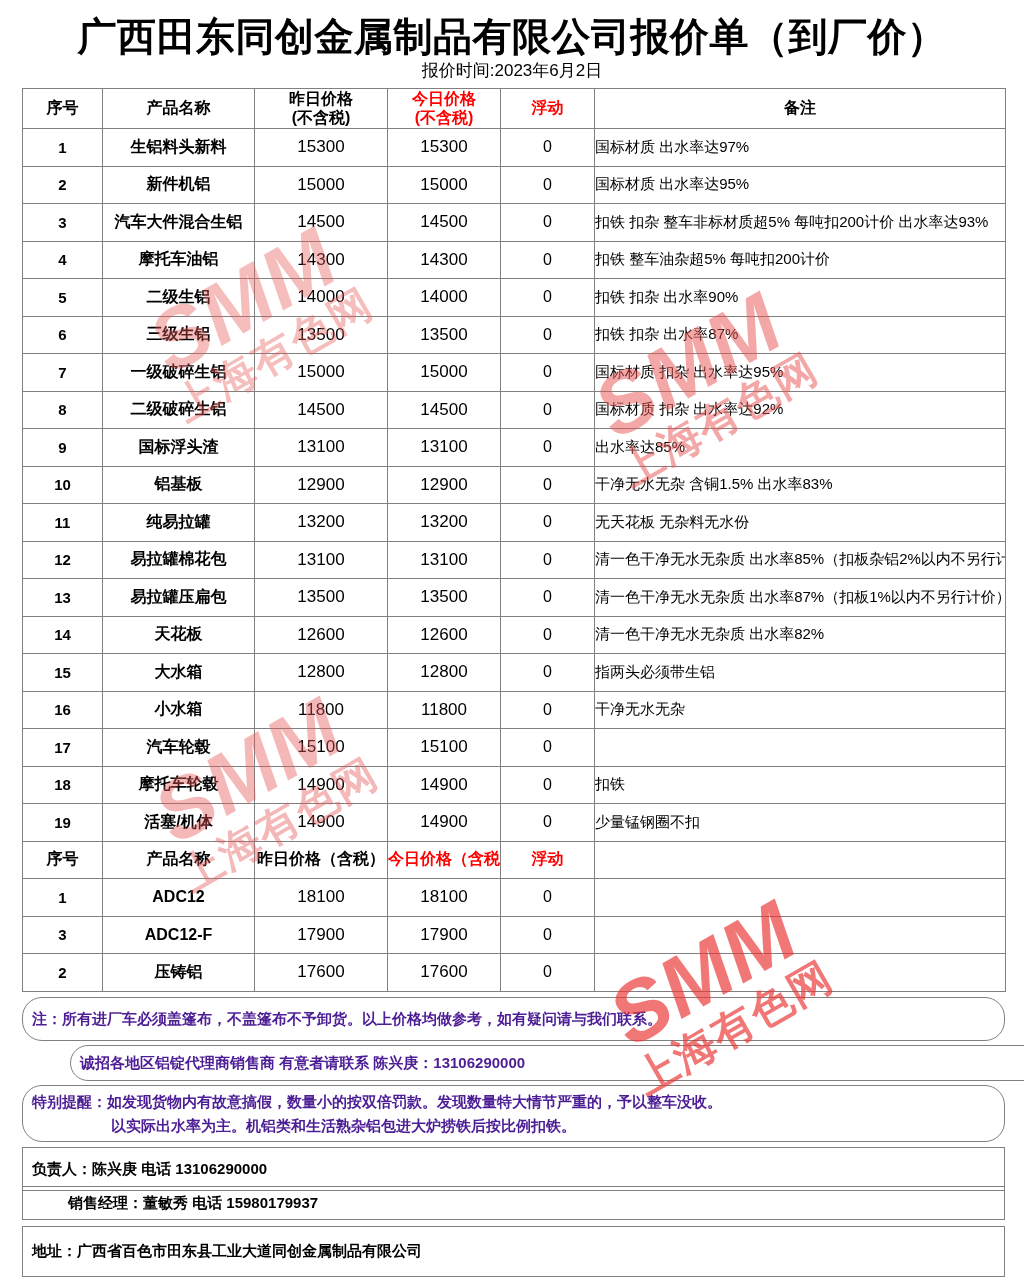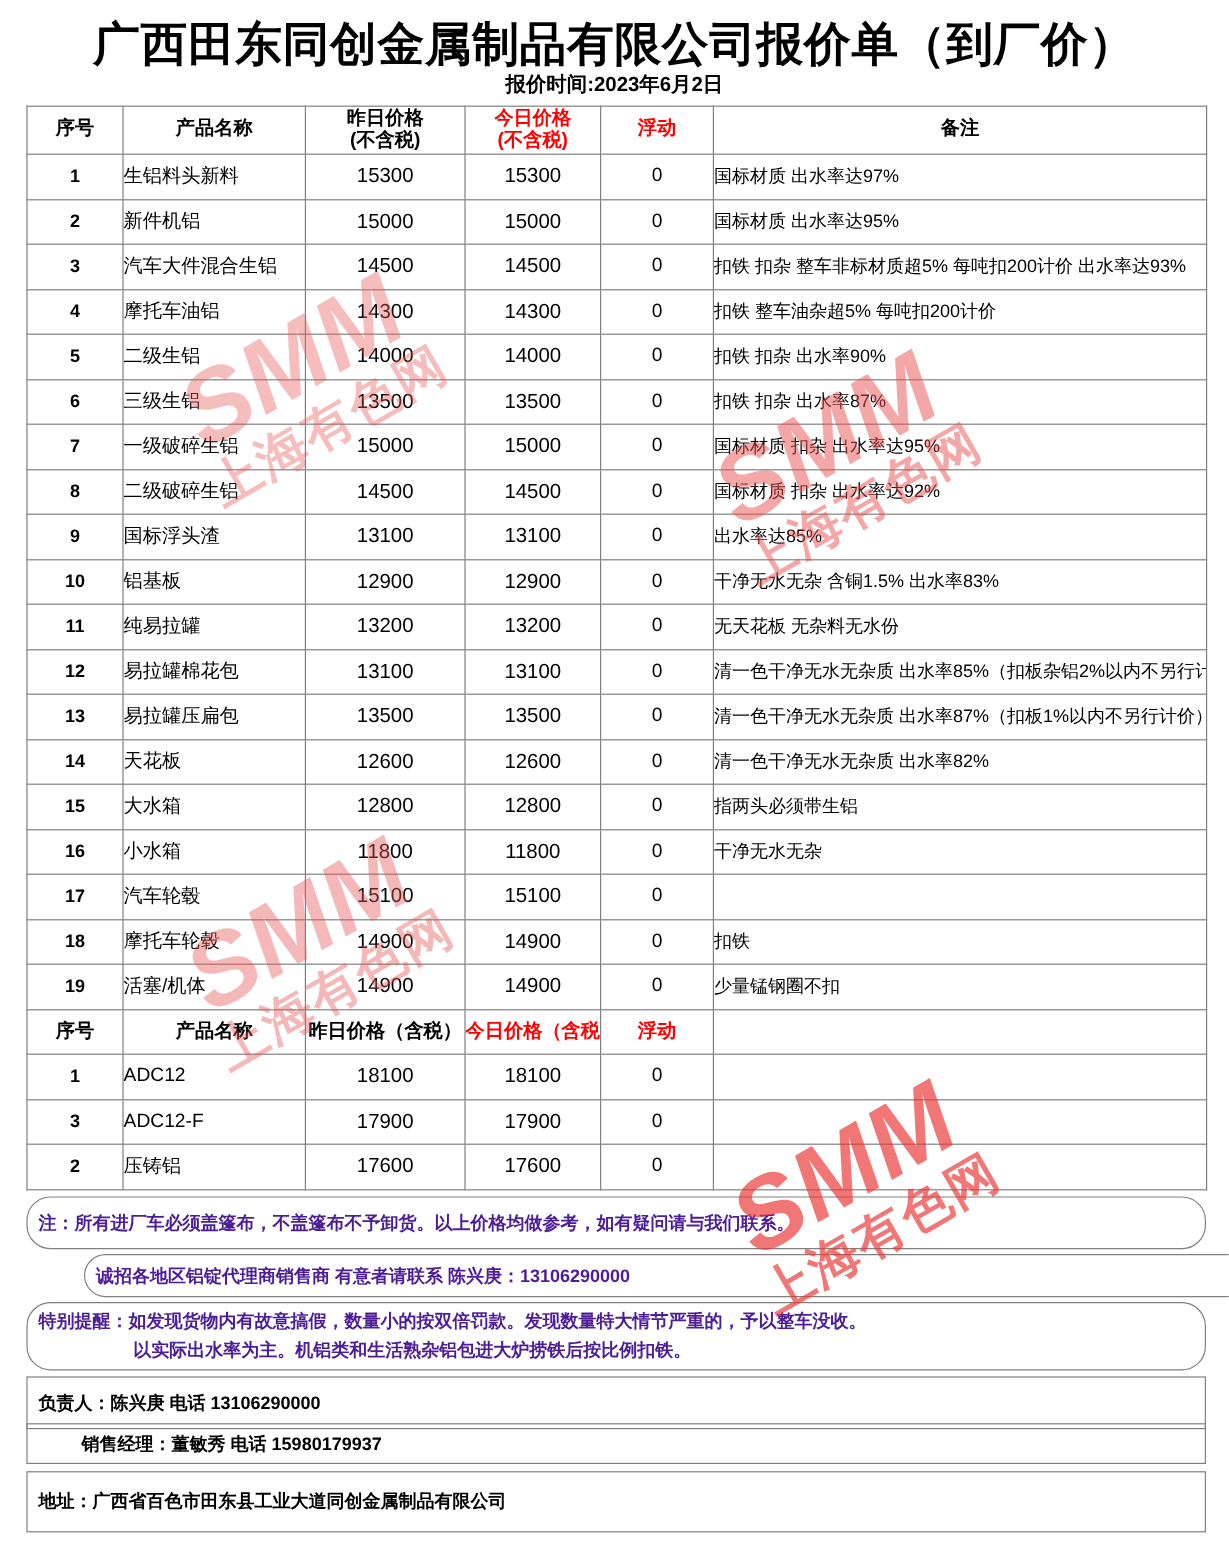--- a/index.html
+++ b/index.html
@@ -7,35 +7,35 @@
     position:relative; width:1024px; height:1286px; background:#ffffff;
     font-family:"Liberation Sans","DejaVu Sans",sans-serif; color:#000;
     overflow:hidden;
   }
   .title {
     position:absolute; top:10px; left:0; width:100%; text-align:center;
     font-size:39px; font-weight:bold; letter-spacing:0.5px;
   }
   .subtitle {
     position:absolute; top:59px; left:0; width:100%; text-align:center;
-    font-size:17px; font-weight:bold;
+    font-size:17px; font-weight:normal;
   }
   table.price-table {
     position:absolute; top:88px; left:22px; width:983px;
     border-collapse:collapse; table-layout:fixed; z-index:1;padding-left:15px;
   }
   .price-table th, .price-table td {
     border:1px solid #808080; padding:0; background:transparent;
     overflow:hidden; white-space:nowrap;
   }
   .price-table thead th { height:39px; font-size:16px; font-weight:bold; text-align:center; line-height:1.15; }
   .price-table tbody td { height:36.5px; }
   .red { color:#ff0000; }
   .c-no     { text-align:center; font-weight:bold; font-size:15px; }
-  .c-name   { font-weight:normal; font-size:16px; }
+  .c-name   { text-align:center; font-weight:bold; font-size:16px; }
   .c-price  { text-align:center; font-weight:normal; font-size:17px; }
   .c-change { text-align:center; font-weight:normal; font-size:16px; }
   .c-remark { text-align:left; padding-left:7px; font-weight:normal; font-size:15px; }
   tr.mid-header td { text-align:center; font-weight:bold; font-size:16px; }
   .note-box {
     position:absolute; left:22px; width:983px; box-sizing:border-box;
     border:1px solid #808080; display:flex; align-items:center;
     padding-left:9px; font-size:15px; font-weight:bold; background:transparent; z-index:1;
   }
   .note-red { color:#4c1d95;border-radius:20px; }

